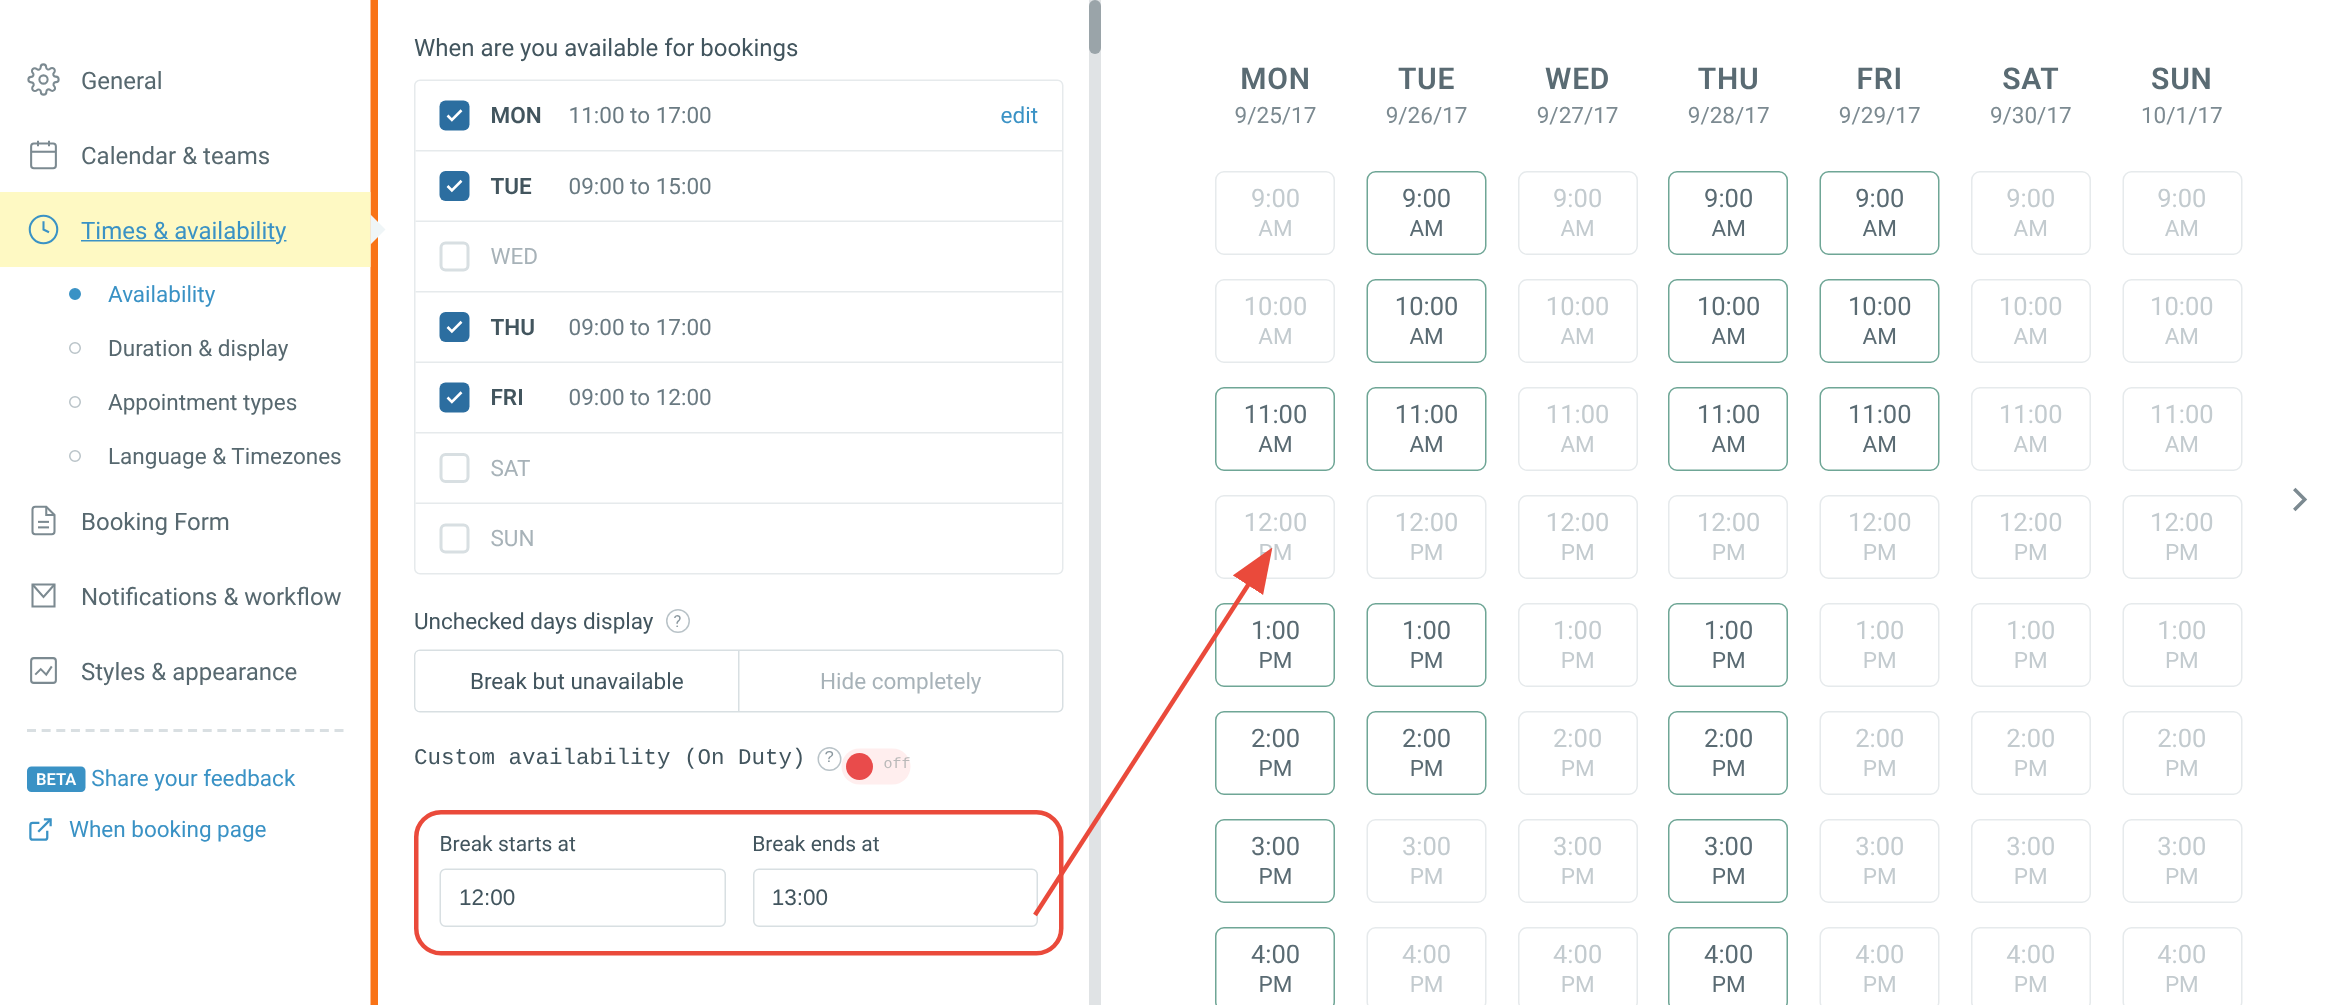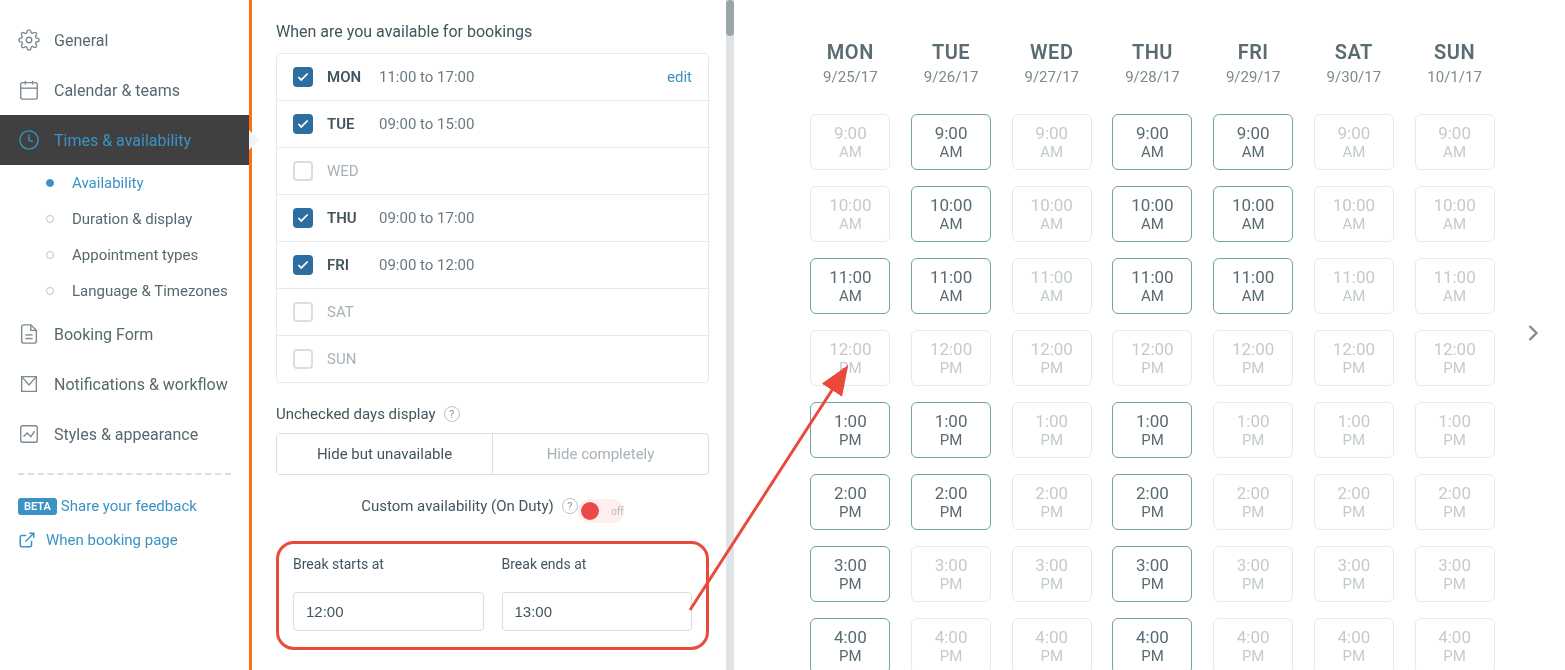--- a/index.html
+++ b/index.html
@@ -1,21 +1,21 @@
 <!DOCTYPE html>
 <html><head>
 <meta charset="utf-8">
 <style>
 * { box-sizing: border-box; margin: 0; padding: 0; }
 body { font-family: -apple-system, BlinkMacSystemFont, "Segoe UI", Roboto, sans-serif; color: #42555e; background: #fff; width: 1565px; height: 670px; overflow: hidden; position: relative; }
 .app { display: flex; height: 670px; }
-.sidebar { width: 252px; background: #fff; border-right: 3px solid #f97316; padding-top: 15px; }
+.sidebar { width: 252px; background: #fff; border-right: 5px solid #f97316; padding-top: 28px; }
 .nav-item { display: flex; align-items: center; padding: 14px 18px; cursor: pointer; color: #57686f; font-size: 16px; }
 .nav-item svg { width: 22px; height: 22px; margin-right: 14px; flex-shrink: 0; }
-.nav-item.active { background: #404040; color: #3a92c5; position: relative; }
+.nav-item.active { background: #fef9c3; color: #3a92c5; position: relative; text-decoration: underline; }
 .nav-item.active::after { content: ""; position: absolute; right: -10px; top: 50%; transform: translateY(-50%); border-left: 10px solid #eff5f7; border-top: 10px solid transparent; border-bottom: 10px solid transparent; }
 .sub-nav { padding-left: 28px; }
 .sub-item { display: flex; align-items: center; padding: 9px 18px; font-size: 15px; color: #57686f; cursor: pointer; }
 .sub-item::before { content: ""; width: 6px; height: 6px; border: 1px solid #b9c3c8; border-radius: 50%; margin-right: 18px; flex-shrink: 0; }
 .sub-item.active::before { background: #3a92c5; border-color: #3a92c5; }
 .sub-item.active { color: #3a92c5; }
 .sidebar-divider { border-top: 2px dashed #d9dfe2; margin: 14px 18px; }
 .footer-link { display: flex; align-items: center; padding: 8px 18px; font-size: 15px; color: #3a92c5; cursor: pointer; }
 .footer-link svg { width: 18px; height: 18px; margin-right: 10px; }
 .beta { background: #3a92c5; color: #fff; font-size: 11px; font-weight: 600; padding: 2px 6px; border-radius: 3px; margin-right: 4px; }
@@ -35,28 +35,28 @@
 .day-edit { margin-left: auto; color: #3a92c5; cursor: pointer; font-size: 15px; }
 
 .subsection { margin-top: 22px; }
 .sub-label { font-size: 15px; color: #42555e; display: flex; align-items: center; margin-bottom: 10px; }
 .help-icon { margin-left: 8px; width: 16px; height: 16px; border: 1px solid #b9c3c8; border-radius: 50%; display: inline-flex; align-items: center; justify-content: center; font-size: 11px; color: #8b989f; cursor: pointer; }
 .toggle-group { display: flex; border: 1px solid #d8dfe2; border-radius: 4px; overflow: hidden; }
 .toggle-btn { flex: 1; text-align: center; padding: 11px 0; font-size: 15px; cursor: pointer; }
 .toggle-btn.selected { background: #fff; color: #42555e; border-right: 1px solid #d8dfe2; }
 .toggle-btn:not(.selected) { color: #a7b2b8; }
 
-.custom-row { display: flex; align-items: center; justify-content: center; }
+.custom-row { display: flex; align-items: center; justify-content: flex-start; font-family: Liberation Mono, monospace; }
 .switch { position: relative; width: 46px; height: 24px; background: #fee; border-radius: 12px; display: flex; align-items: center; }
 .switch-knob { position: absolute; left: 3px; width: 18px; height: 18px; background: #e94b4b; border-radius: 50%; }
 .switch-label { position: absolute; right: 0; font-size: 10px; color: #b9b9b9; }
 
 .break-box { border: 3px solid #ea4a3b; border-radius: 18px; padding: 12px 14px 16px 14px; margin-top: 16px; display: flex; gap: 18px; }
 .break-col { flex: 1; }
-.break-label { font-size: 14px; color: #42555e; margin-bottom: 20px; }
+.break-label { font-size: 14px; color: #42555e; margin-bottom: 8px; }
 .break-input { width: 100%; padding: 10px 12px; border: 1px solid #d8dfe2; border-radius: 4px; font-size: 15px; color: #42555e; }
 
 .calendar { flex: 1; padding: 40px 60px 0 70px; position: relative; }
 .week-header { display: flex; justify-content: space-around; margin-bottom: 28px; }
 .day-col-header { text-align: center; width: 100px; }
 .day-col-header .dow { font-size: 20px; font-weight: 600; color: #5a6b73; letter-spacing: 0.5px; }
 .day-col-header .date { font-size: 15px; color: #7c8a91; margin-top: 4px; }
 .slot-grid { display: flex; justify-content: space-around; }
 .slot-col { width: 100px; display: flex; flex-direction: column; gap: 16px; align-items: center; }
 .slot { width: 80px; height: 56px; border: 1px solid #d8dfe2; border-radius: 6px; display: flex; flex-direction: column; align-items: center; justify-content: center; cursor: pointer; }
@@ -204,21 +204,21 @@
           <span class="day-abbr off">SUN</span>
         </div>
       </div>
 
     <div class="subsection">
       <div class="sub-label">
         <span>Unchecked days display</span>
         <span class="help-icon">?</span>
       </div>
       <div class="toggle-group">
-        <div class="toggle-btn selected">Hide but unavailable</div>
+        <div class="toggle-btn selected">Break but unavailable</div>
         <div class="toggle-btn">Hide completely</div>
       </div>
     </div>
 
     <div class="subsection custom-row">
       <div class="sub-label">
         <span>Custom availability (On Duty)</span>
         <span class="help-icon">?</span>
       </div>
       <div class="switch">

